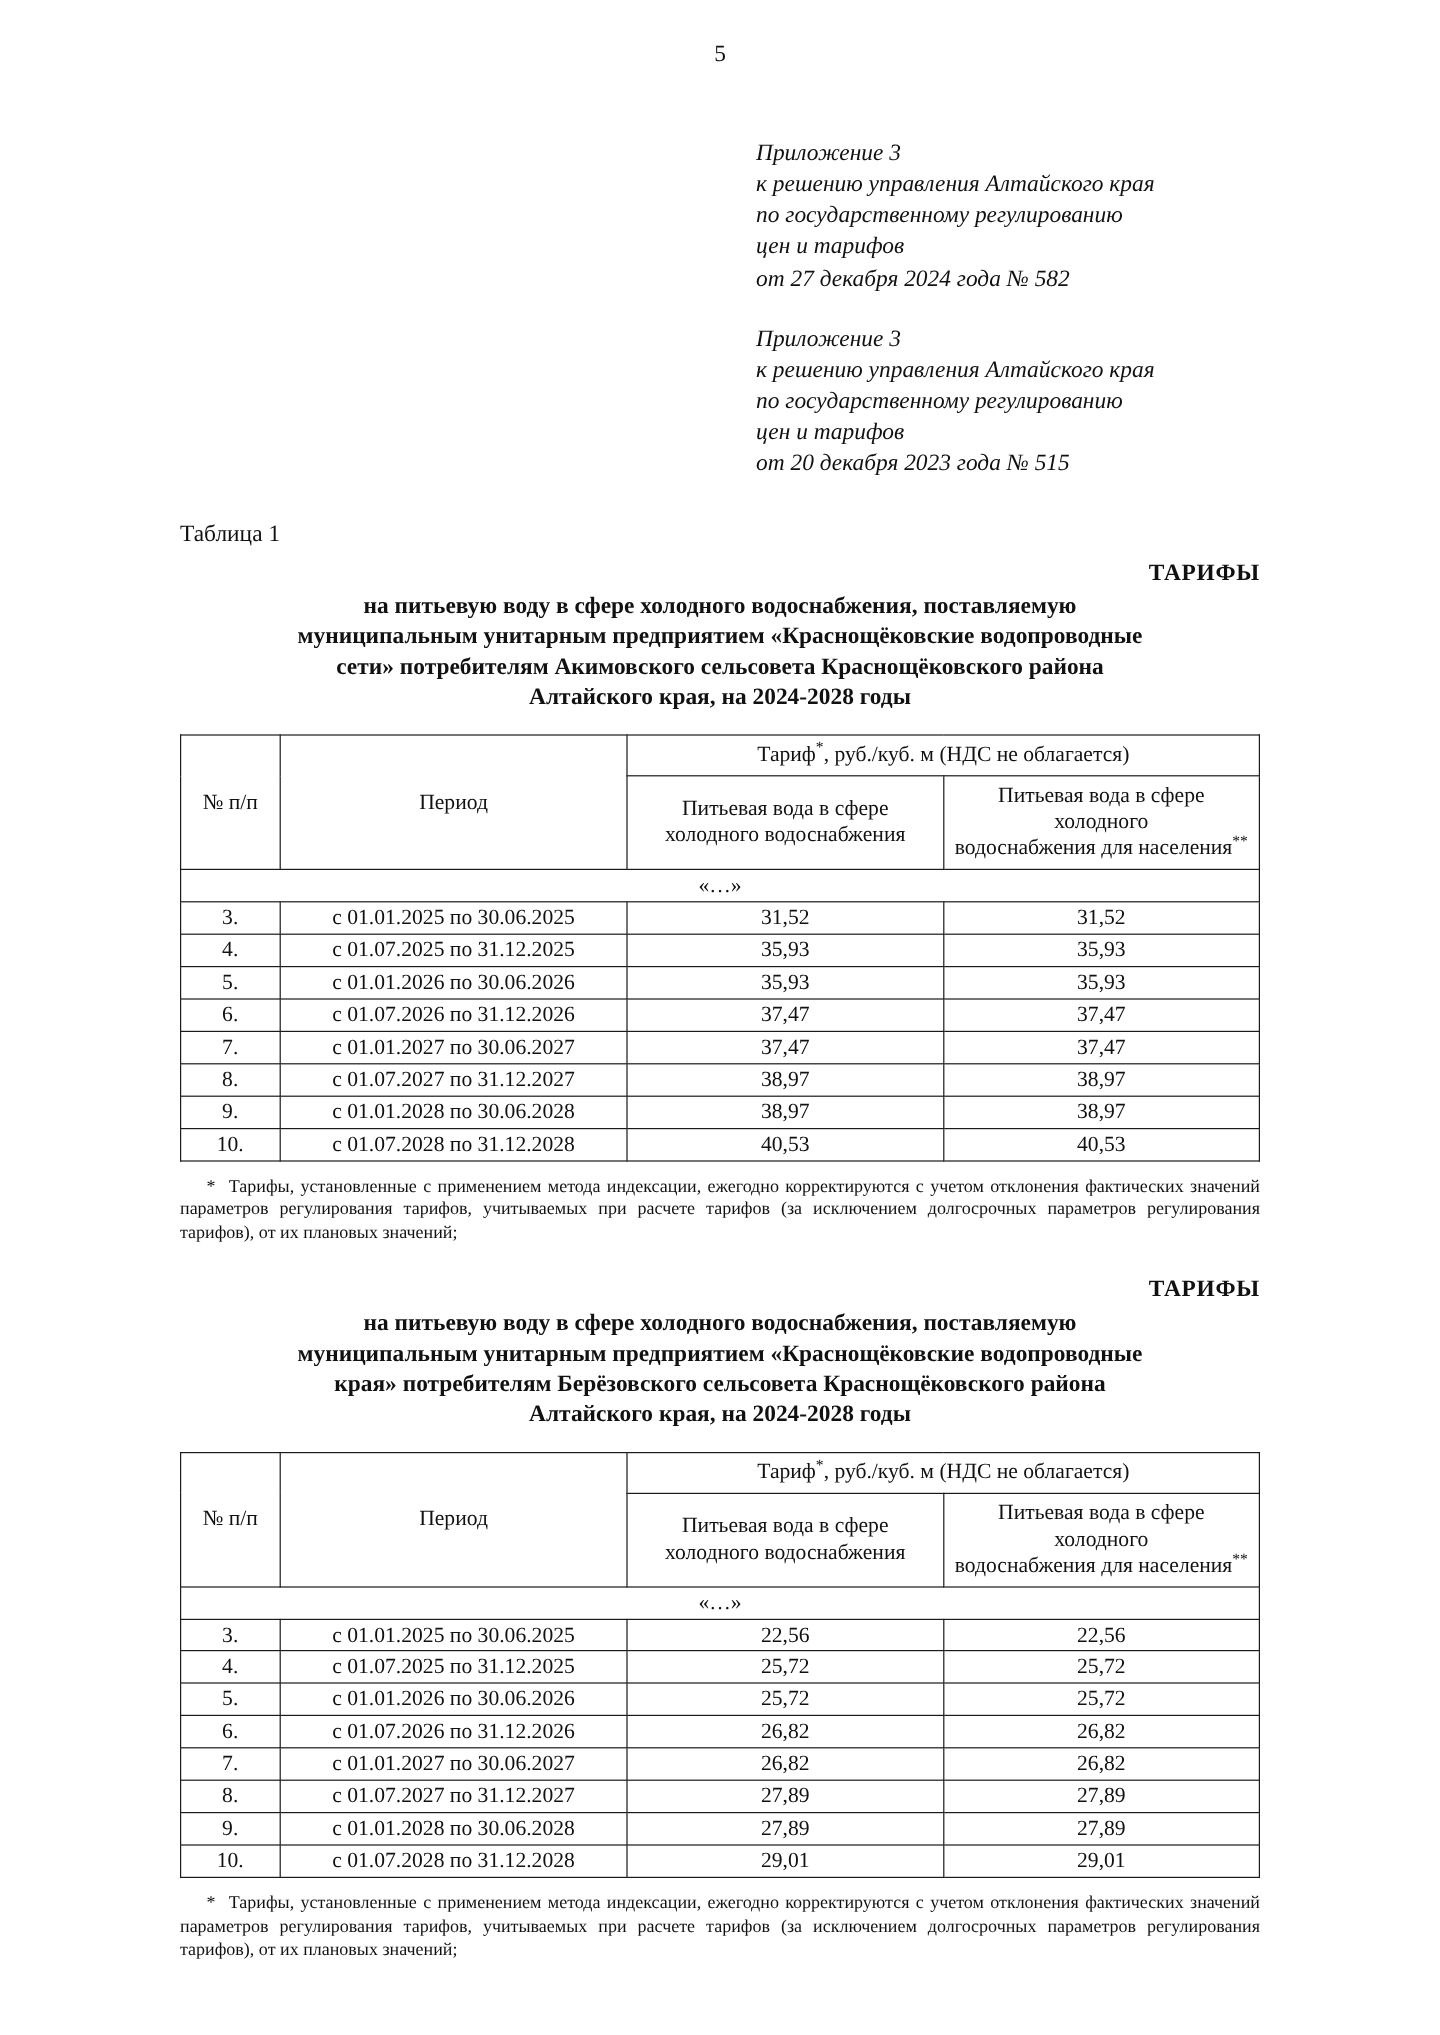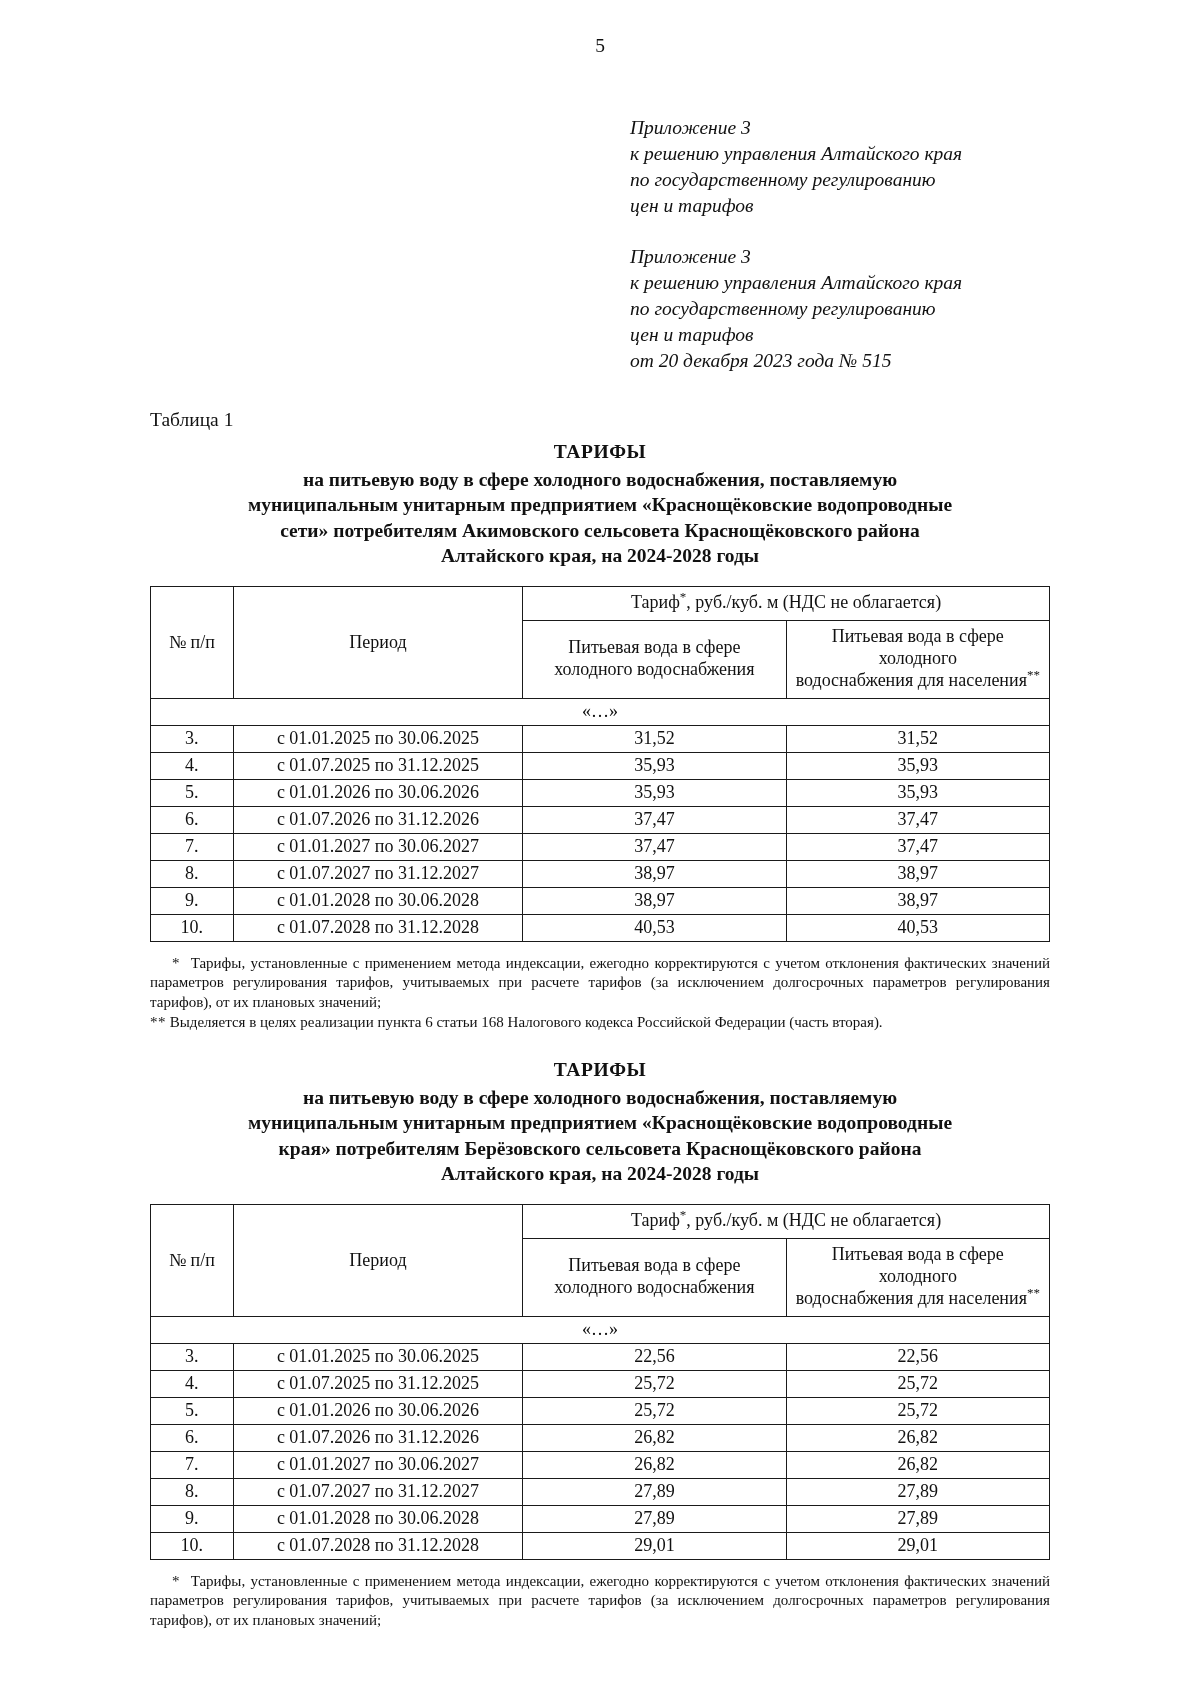--- a/index.html
+++ b/index.html
@@ -42,21 +42,21 @@
   .appendix-block .ln { display: block; white-space: nowrap; }
 
   
   .table-label {
     font-size: 19.5px;
     line-height: 1.2;
     margin-top: 34px;
     margin-bottom: 10px;
   }
   .tariff-heading {
-    text-align: center;
+    text-align: right;
     font-weight: bold;
     font-size: 19.5px;
     letter-spacing: 0.6px;
     margin: 0 0 4px 0;
   }
   .tariff-subtitle {
     text-align: center;
     font-weight: bold;
     font-size: 19.5px;
     line-height: 1.30;
@@ -129,20 +129,21 @@
 
   <div class="page-number">5</div>
 
   <div class="appendix-zone">
 
     <div class="appendix-block">
       <span class="ln">Приложение 3</span>
       <span class="ln">к решению управления Алтайского края</span>
       <span class="ln">по государственному регулированию</span>
       <span class="ln">цен и тарифов</span>
+      <span class="ln">от 27 декабря 2024 года № 582</span>
     </div>
 
     <div class="appendix-block">
       <span class="ln">Приложение 3</span>
       <span class="ln">к решению управления Алтайского края</span>
       <span class="ln">по государственному регулированию</span>
       <span class="ln">цен и тарифов</span>
       <span class="ln">от 20 декабря 2023 года № 515</span>
     </div>
 
@@ -235,21 +236,20 @@
           <td class="rownum">10.</td>
           <td>с 01.07.2028 по 31.12.2028</td>
           <td>40,53</td>
           <td>40,53</td>
         </tr>
       </tbody>
     </table>
 
     <div class="footnotes">
       <p class="footnote first"><span class="marker">*</span>&nbsp; <span>Тарифы, установленные с применением метода индексации, ежегодно корректируются с учетом отклонения фактических значений параметров регулирования тарифов, учитываемых при расчете тарифов (за исключением долгосрочных параметров регулирования тарифов), от их плановых значений;</span></p>
-      <p class="footnote second"><span class="marker">**</span> <span>Выделяется в целях реализации пункта 6 статьи 168 Налогового кодекса Российской Федерации (часть вторая).</span></p>
     </div>
 
   </div>
 
   <div class="section-gap"></div>
 
   <div class="table-section">
 
 
     <div class="tariff-heading">ТАРИФЫ</div>

